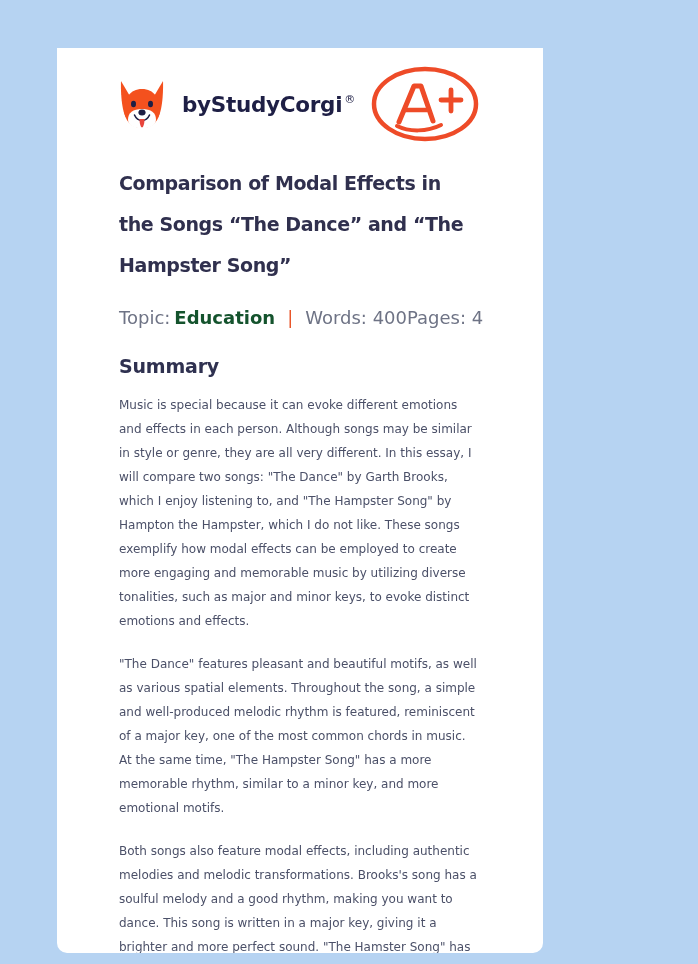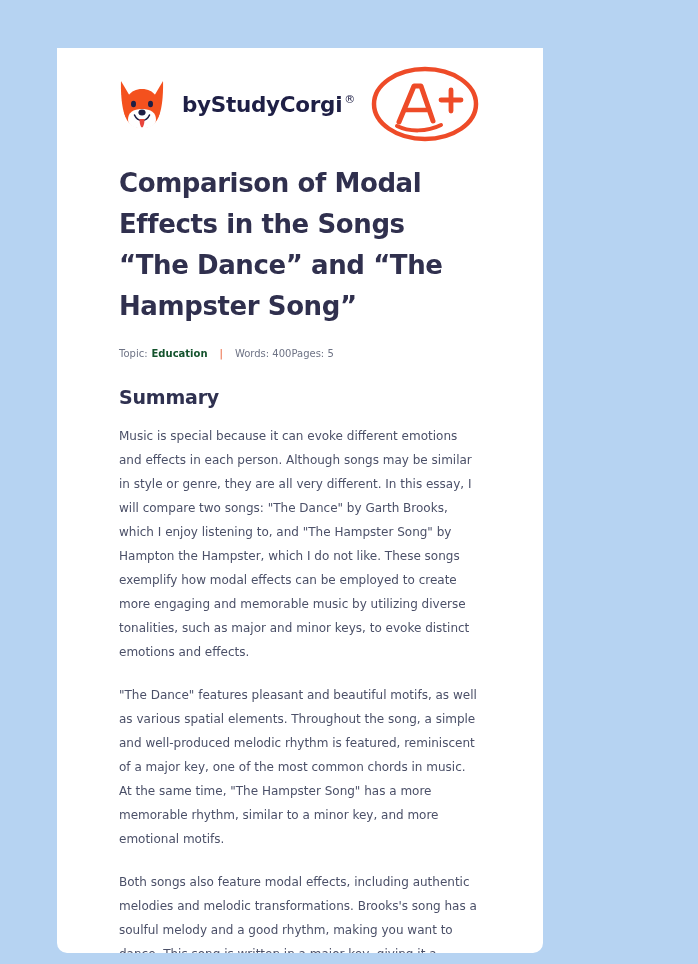--- a/index.html
+++ b/index.html
@@ -64,33 +64,33 @@
   }
   .grade-badge {
     width: 112px;
     height: 80px;
     display: block;
   }
 
   
   .doc-title {
     font-family: "DejaVu Sans", sans-serif;
-    font-size: 26px;
+    font-size: 19px;
     line-height: 41px;
     font-weight: bold;
     color: #30304e;
     letter-spacing: -0.4px;
     margin: 11px 0 0 0;
     max-width: 515px;
   }
 
   
   .meta {
     margin-top: 21px;
-    font-size: 10px;
+    font-size: 18px;
     color: #6e7385;
     display: flex;
     align-items: center;
     white-space: nowrap;
   }
   .meta-label { color: #6e7385; }
   .meta-topic {
     color: #14532d;
     font-weight: bold;
     margin-left: 4px;
@@ -167,21 +167,21 @@
 
   </div>
 
   <h1 class="doc-title">Comparison of Modal Effects in the Songs “The Dance” and “The Hampster Song”</h1>
 
   <div class="meta">
     <span class="meta-label">Topic:</span>
     <span class="meta-topic">Education</span>
     <span class="meta-sep">|</span>
     <span class="meta-words">Words: 400</span>
-    <span>Pages: 5</span>
+    <span>Pages: 4</span>
   </div>
 
   <h2 class="section-heading">Summary</h2>
   <p class="para">Music is special because it can evoke different emotions and effects in each person. Although songs may be similar in style or genre, they are all very different. In this essay, I will compare two songs: "The Dance" by Garth Brooks, which I enjoy listening to, and "The Hampster Song" by Hampton the Hampster, which I do not like. These songs exemplify how modal effects can be employed to create more engaging and memorable music by utilizing diverse tonalities, such as major and minor keys, to evoke distinct emotions and effects.</p>
 
   <p class="para">"The Dance" features pleasant and beautiful motifs, as well as various spatial elements. Throughout the song, a simple and well-produced melodic rhythm is featured, reminiscent of a major key, one of the most common chords in music. At the same time, "The Hampster Song" has a more memorable rhythm, similar to a minor key, and more emotional motifs.</p>
   <p class="para">Both songs also feature modal effects, including authentic melodies and melodic transformations. Brooks's song has a soulful melody and a good rhythm, making you want to dance. This song is written in a major key, giving it a brighter and more perfect sound. "The Hamster Song" has a more traditional tonality, but its melody and rhythm are more primitive</p>
 
 </div>
 

